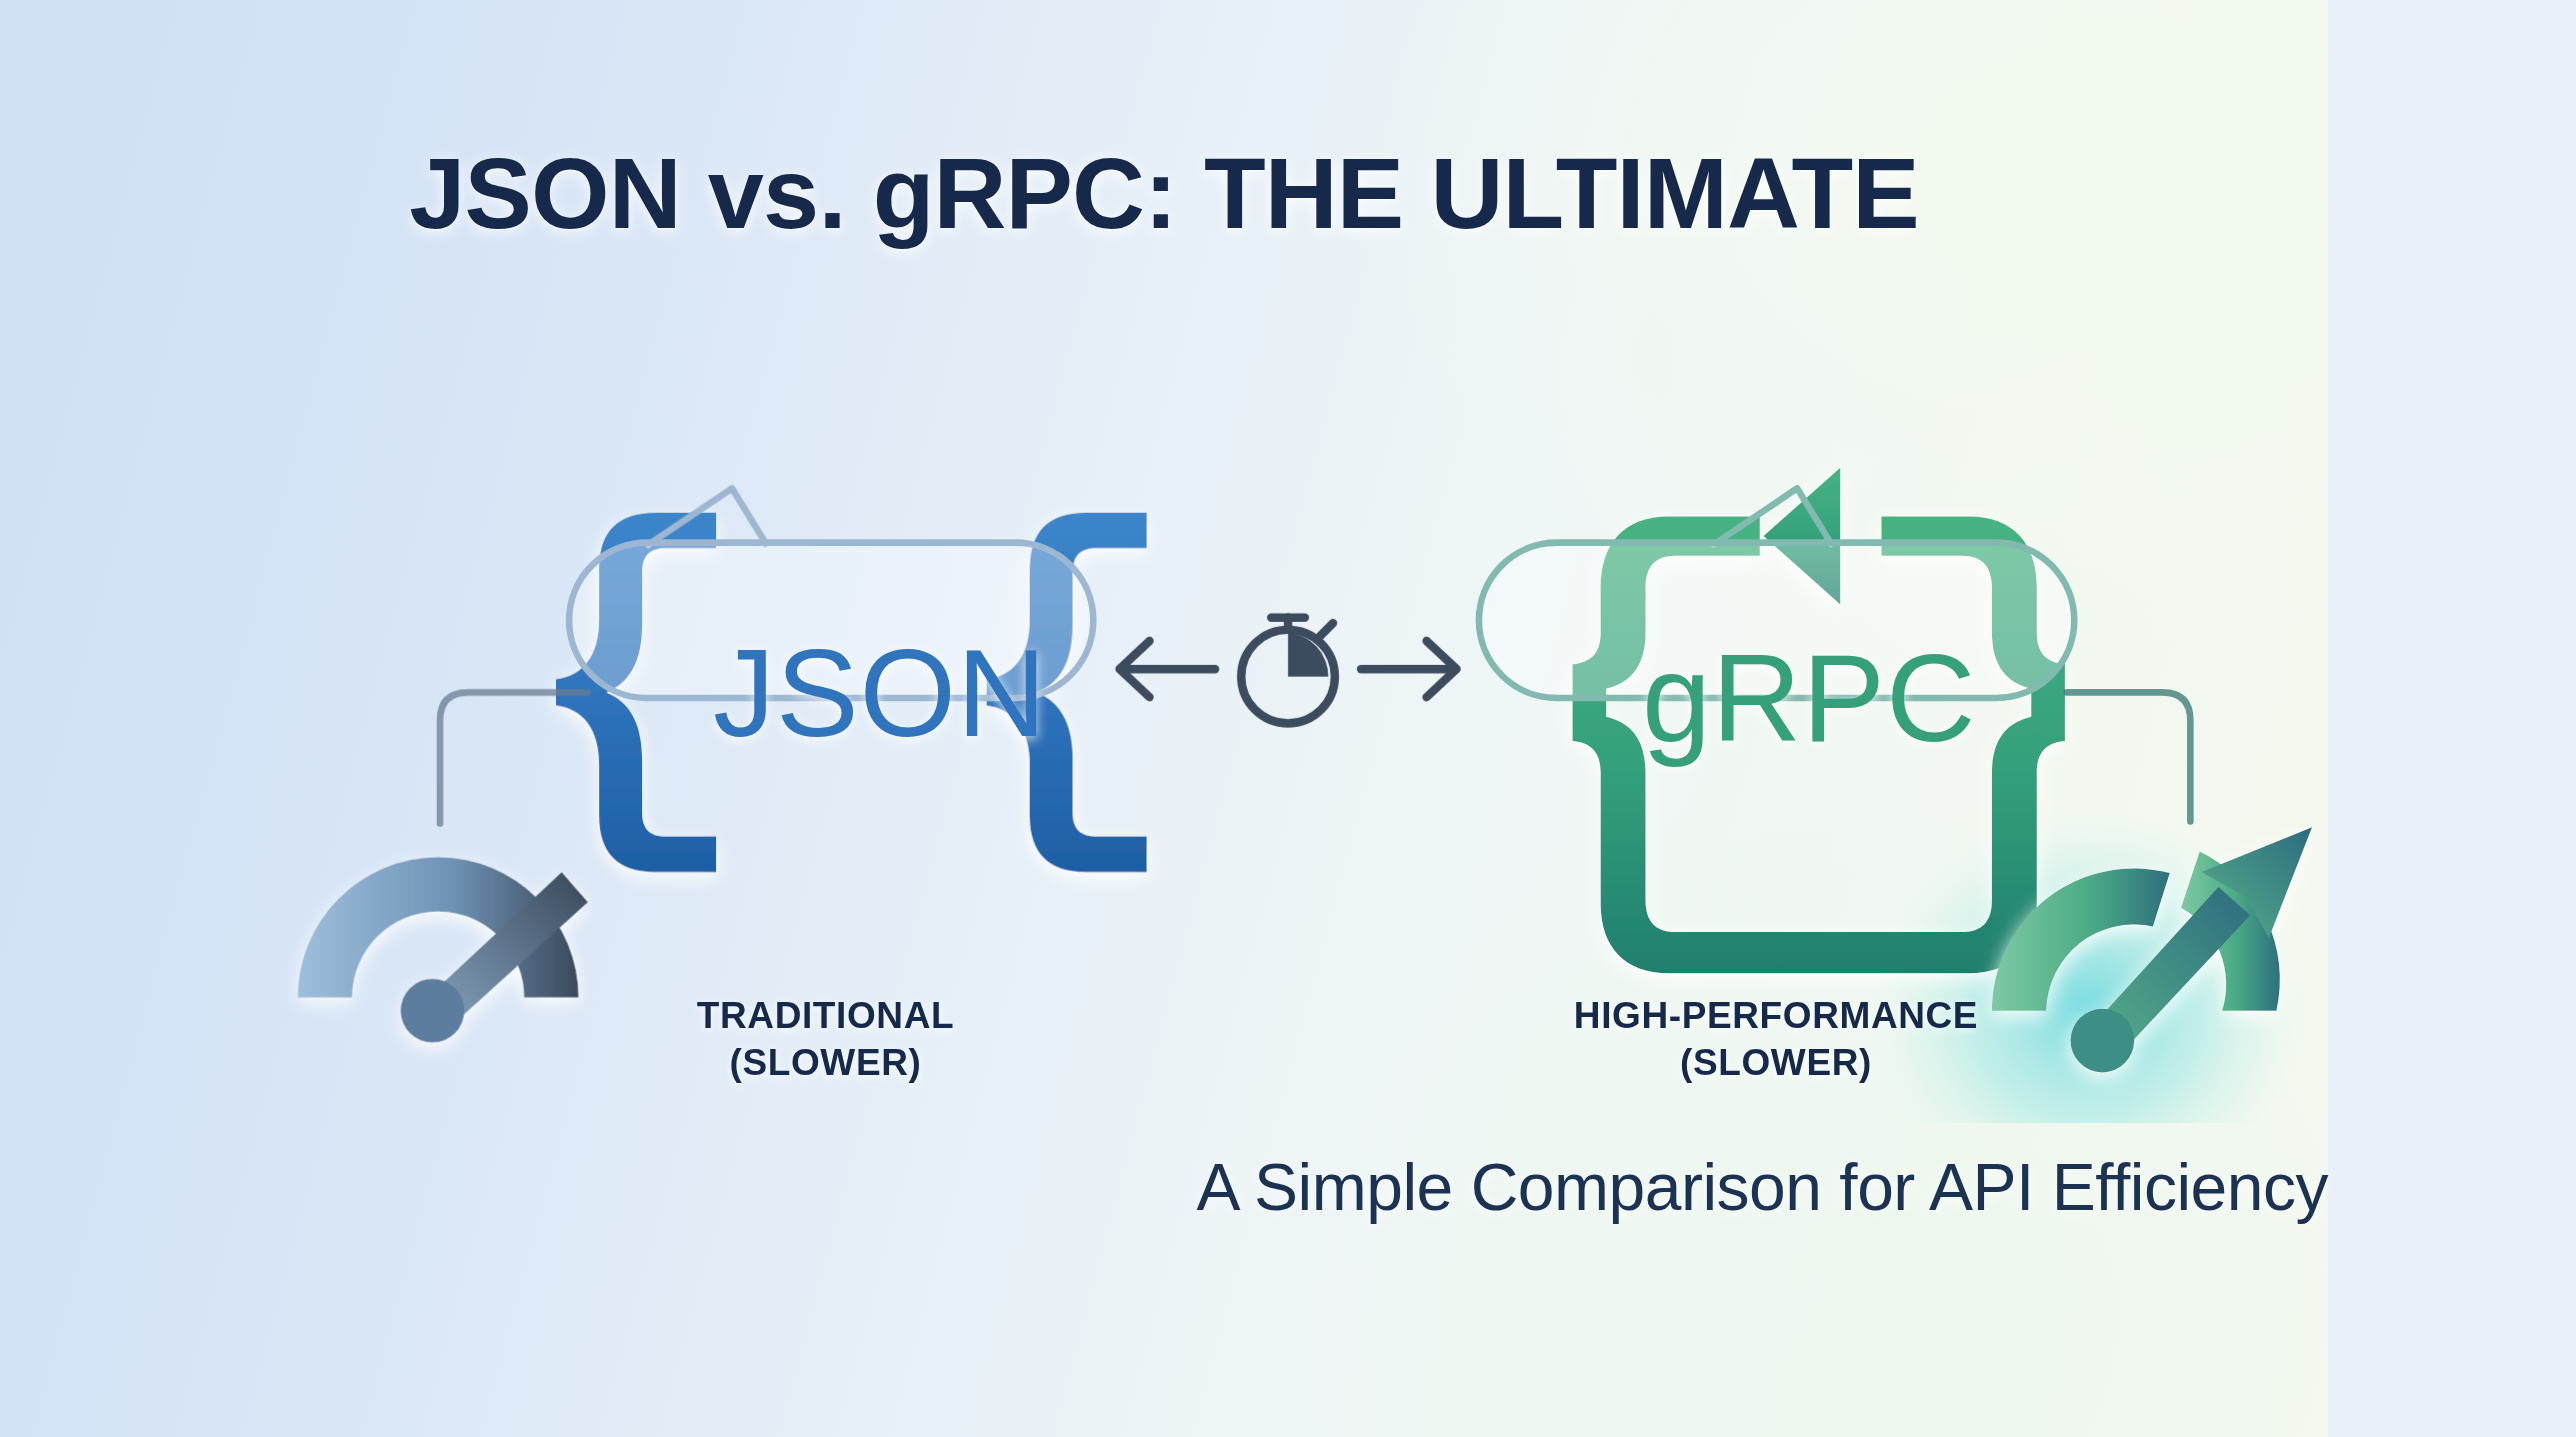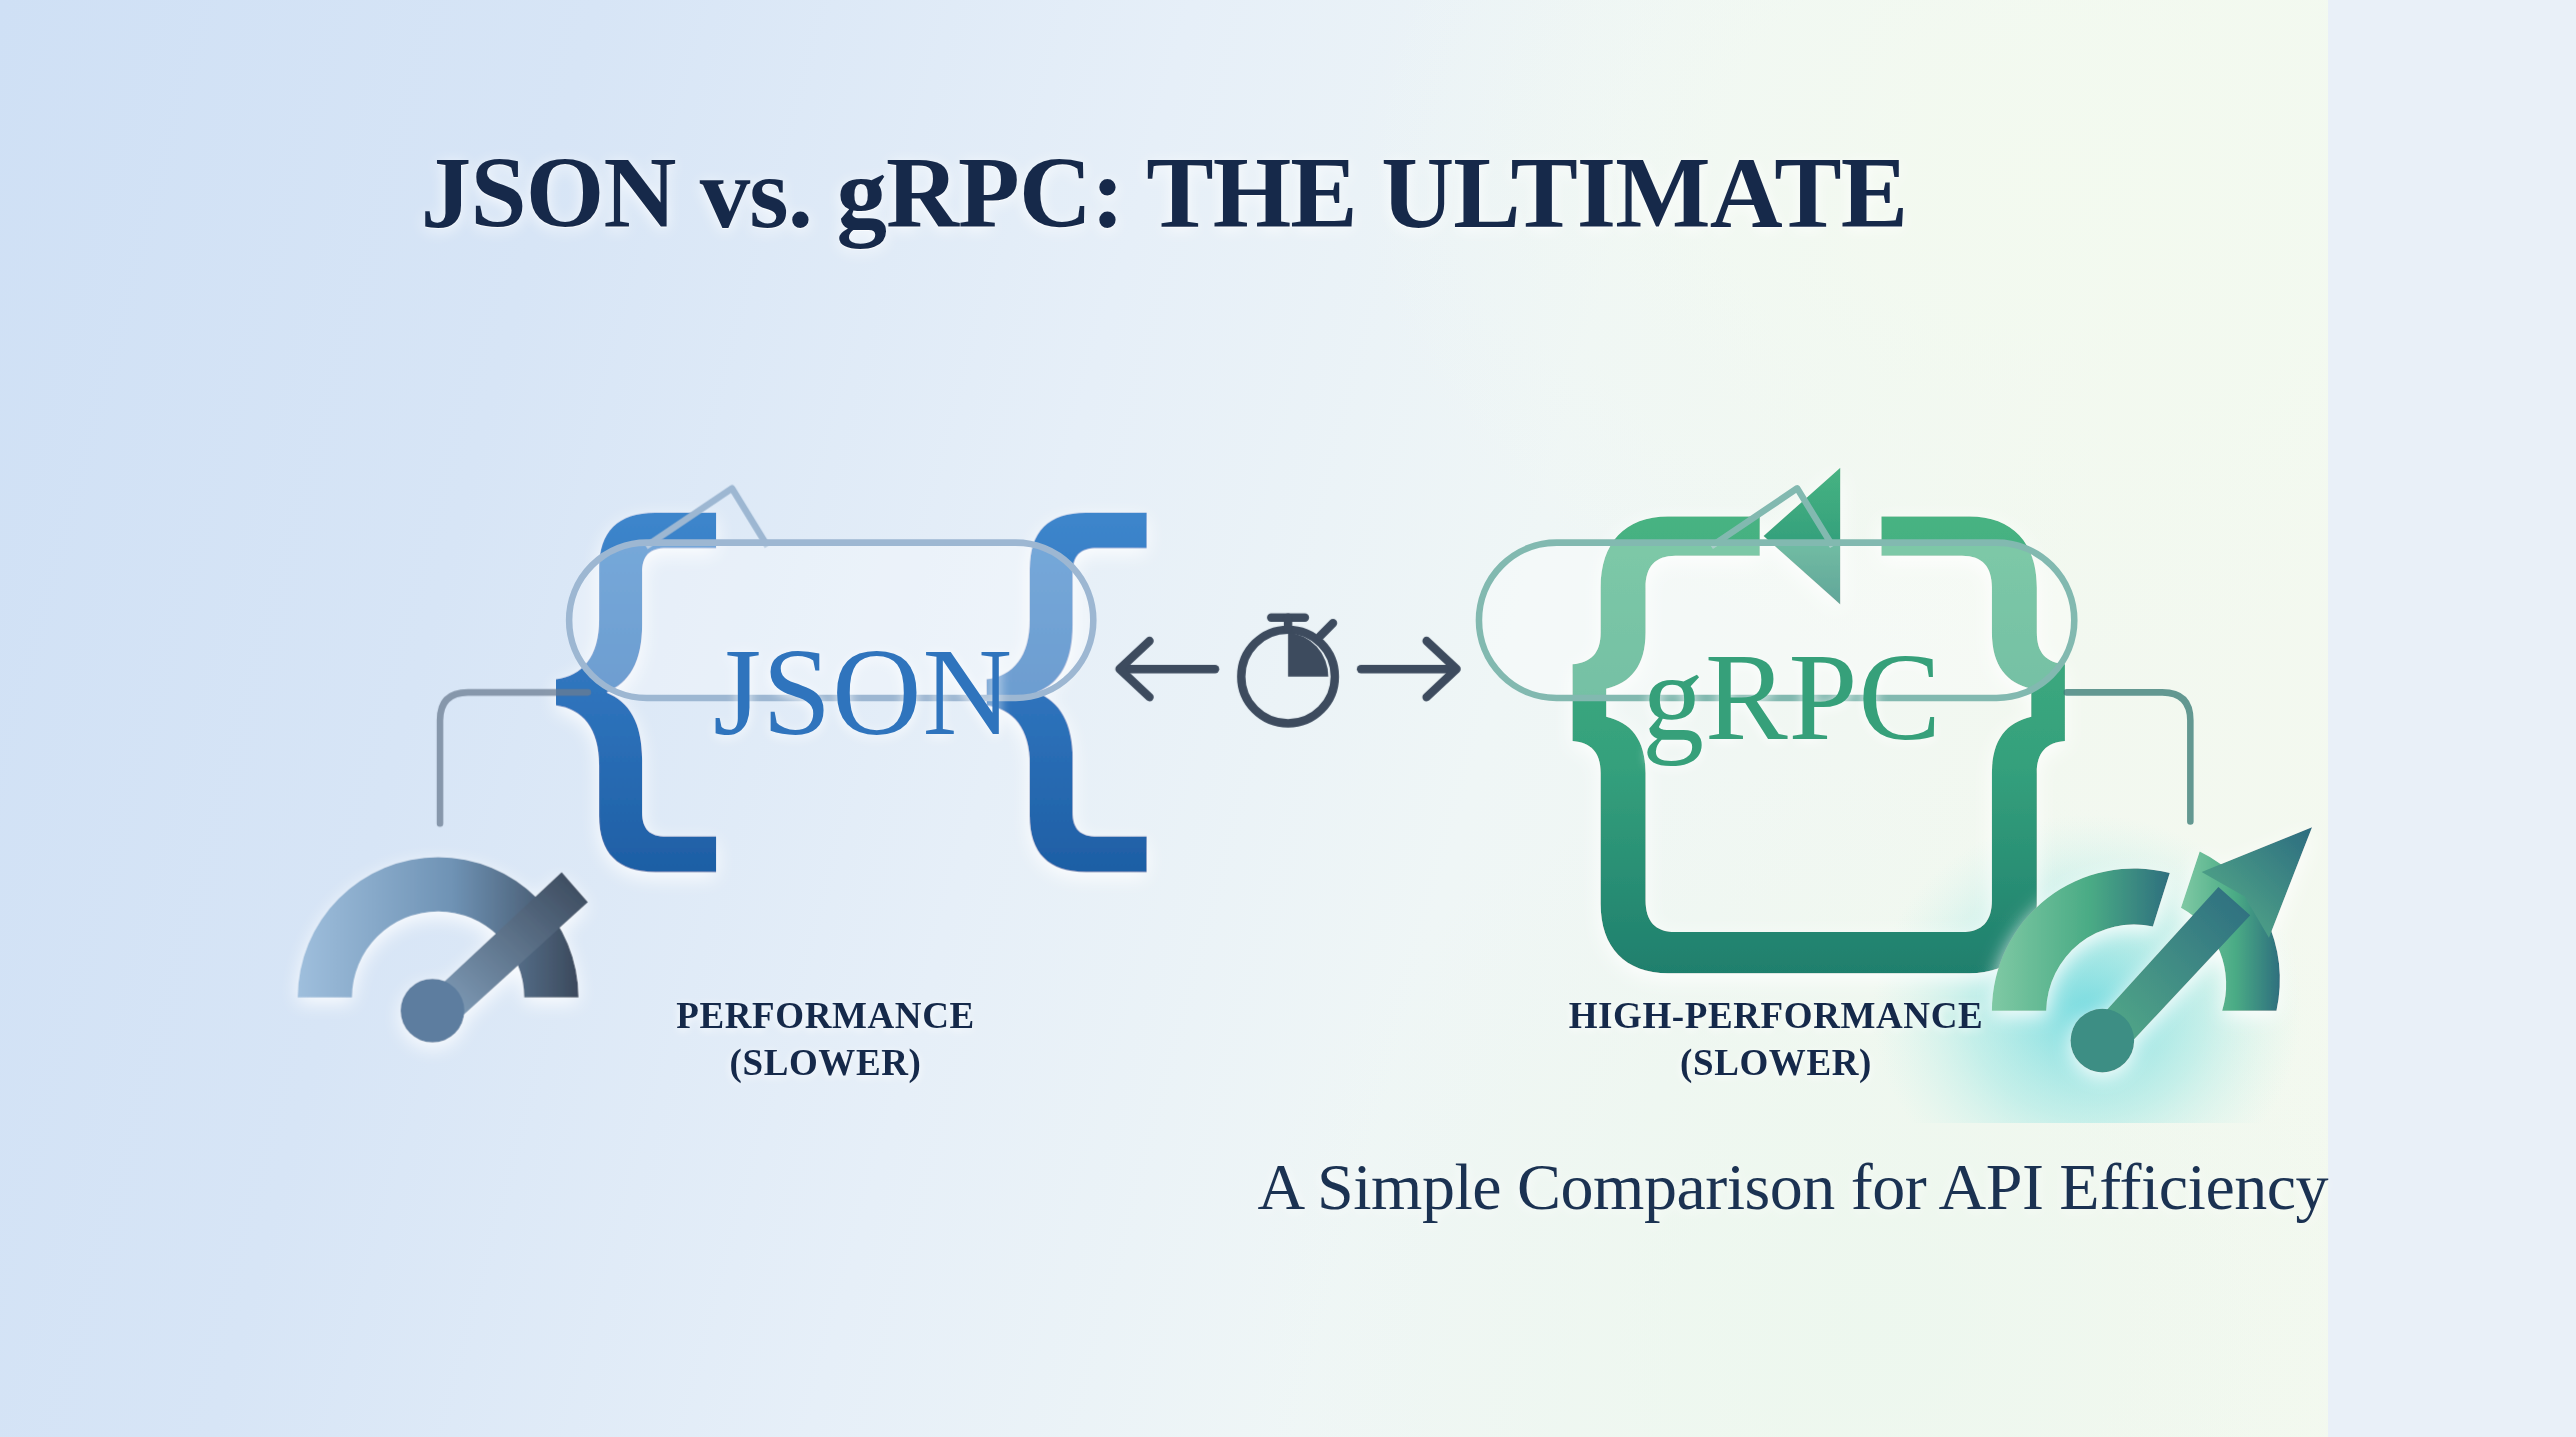--- a/index.html
+++ b/index.html
@@ -7,21 +7,20 @@
     width:2576px;height:1438px;overflow:hidden;
     font-family:"Liberation Sans","DejaVu Sans",sans-serif;
     background:#e9f0f8;
   }
   #stage{
     position:relative;width:2328px;height:1438px;
     background:
       radial-gradient(ellipse 1123px 842px at 88% 12%, rgba(243,250,239,.95) 0%, rgba(243,250,239,0) 62%),
       radial-gradient(ellipse 1030px 936px at 80% 92%, rgba(236,247,238,.85) 0%, rgba(236,247,238,0) 60%),
       linear-gradient(105deg,#cfe0f5 0%, #d7e5f6 22%, #e6eff8 44%, #eff6f6 62%, #f2f8f0 82%, #f4f9ef 100%);
-    font-family: Liberation Serif, serif;
   }
   
   .title{
     position:absolute;left:0;right:0;top:140px;
     text-align:center;
     color:#16294a;
     font-weight:bold;
     font-size:101px;
     line-height:1.06;
     letter-spacing:-0.9px;
@@ -245,21 +244,21 @@
       <g>
         <path d="M 1828 172 L 1920 110 L 1958 172" fill="none" stroke="#82b9b0" stroke-width="7" stroke-linejoin="round" transform="translate(0,-68)"></path>
         <rect x="1580" y="100" width="636" height="166" rx="83" fill="rgba(255,255,255,.30)" stroke="#82b9b0" stroke-width="7"></rect>
       </g>
     </svg>
 
     <div class="word" id="json-word">JSON</div>
     <div class="word" id="grpc-word">gRPC</div>
 
     <div class="pill-text" id="pill-text-left">
-      <span>PERFORMANCE</span>
+      <span>TRADITIONAL</span>
       <span class="pill-sub">(SLOWER)</span>
     </div>
     <div class="pill-text" id="pill-text-right">
       <span>HIGH-PERFORMANCE</span>
       <span class="pill-sub">(SLOWER)</span>
     </div>
   </div>
 
   <div class="subtitle">A Simple Comparison for API Efficiency</div>
 

